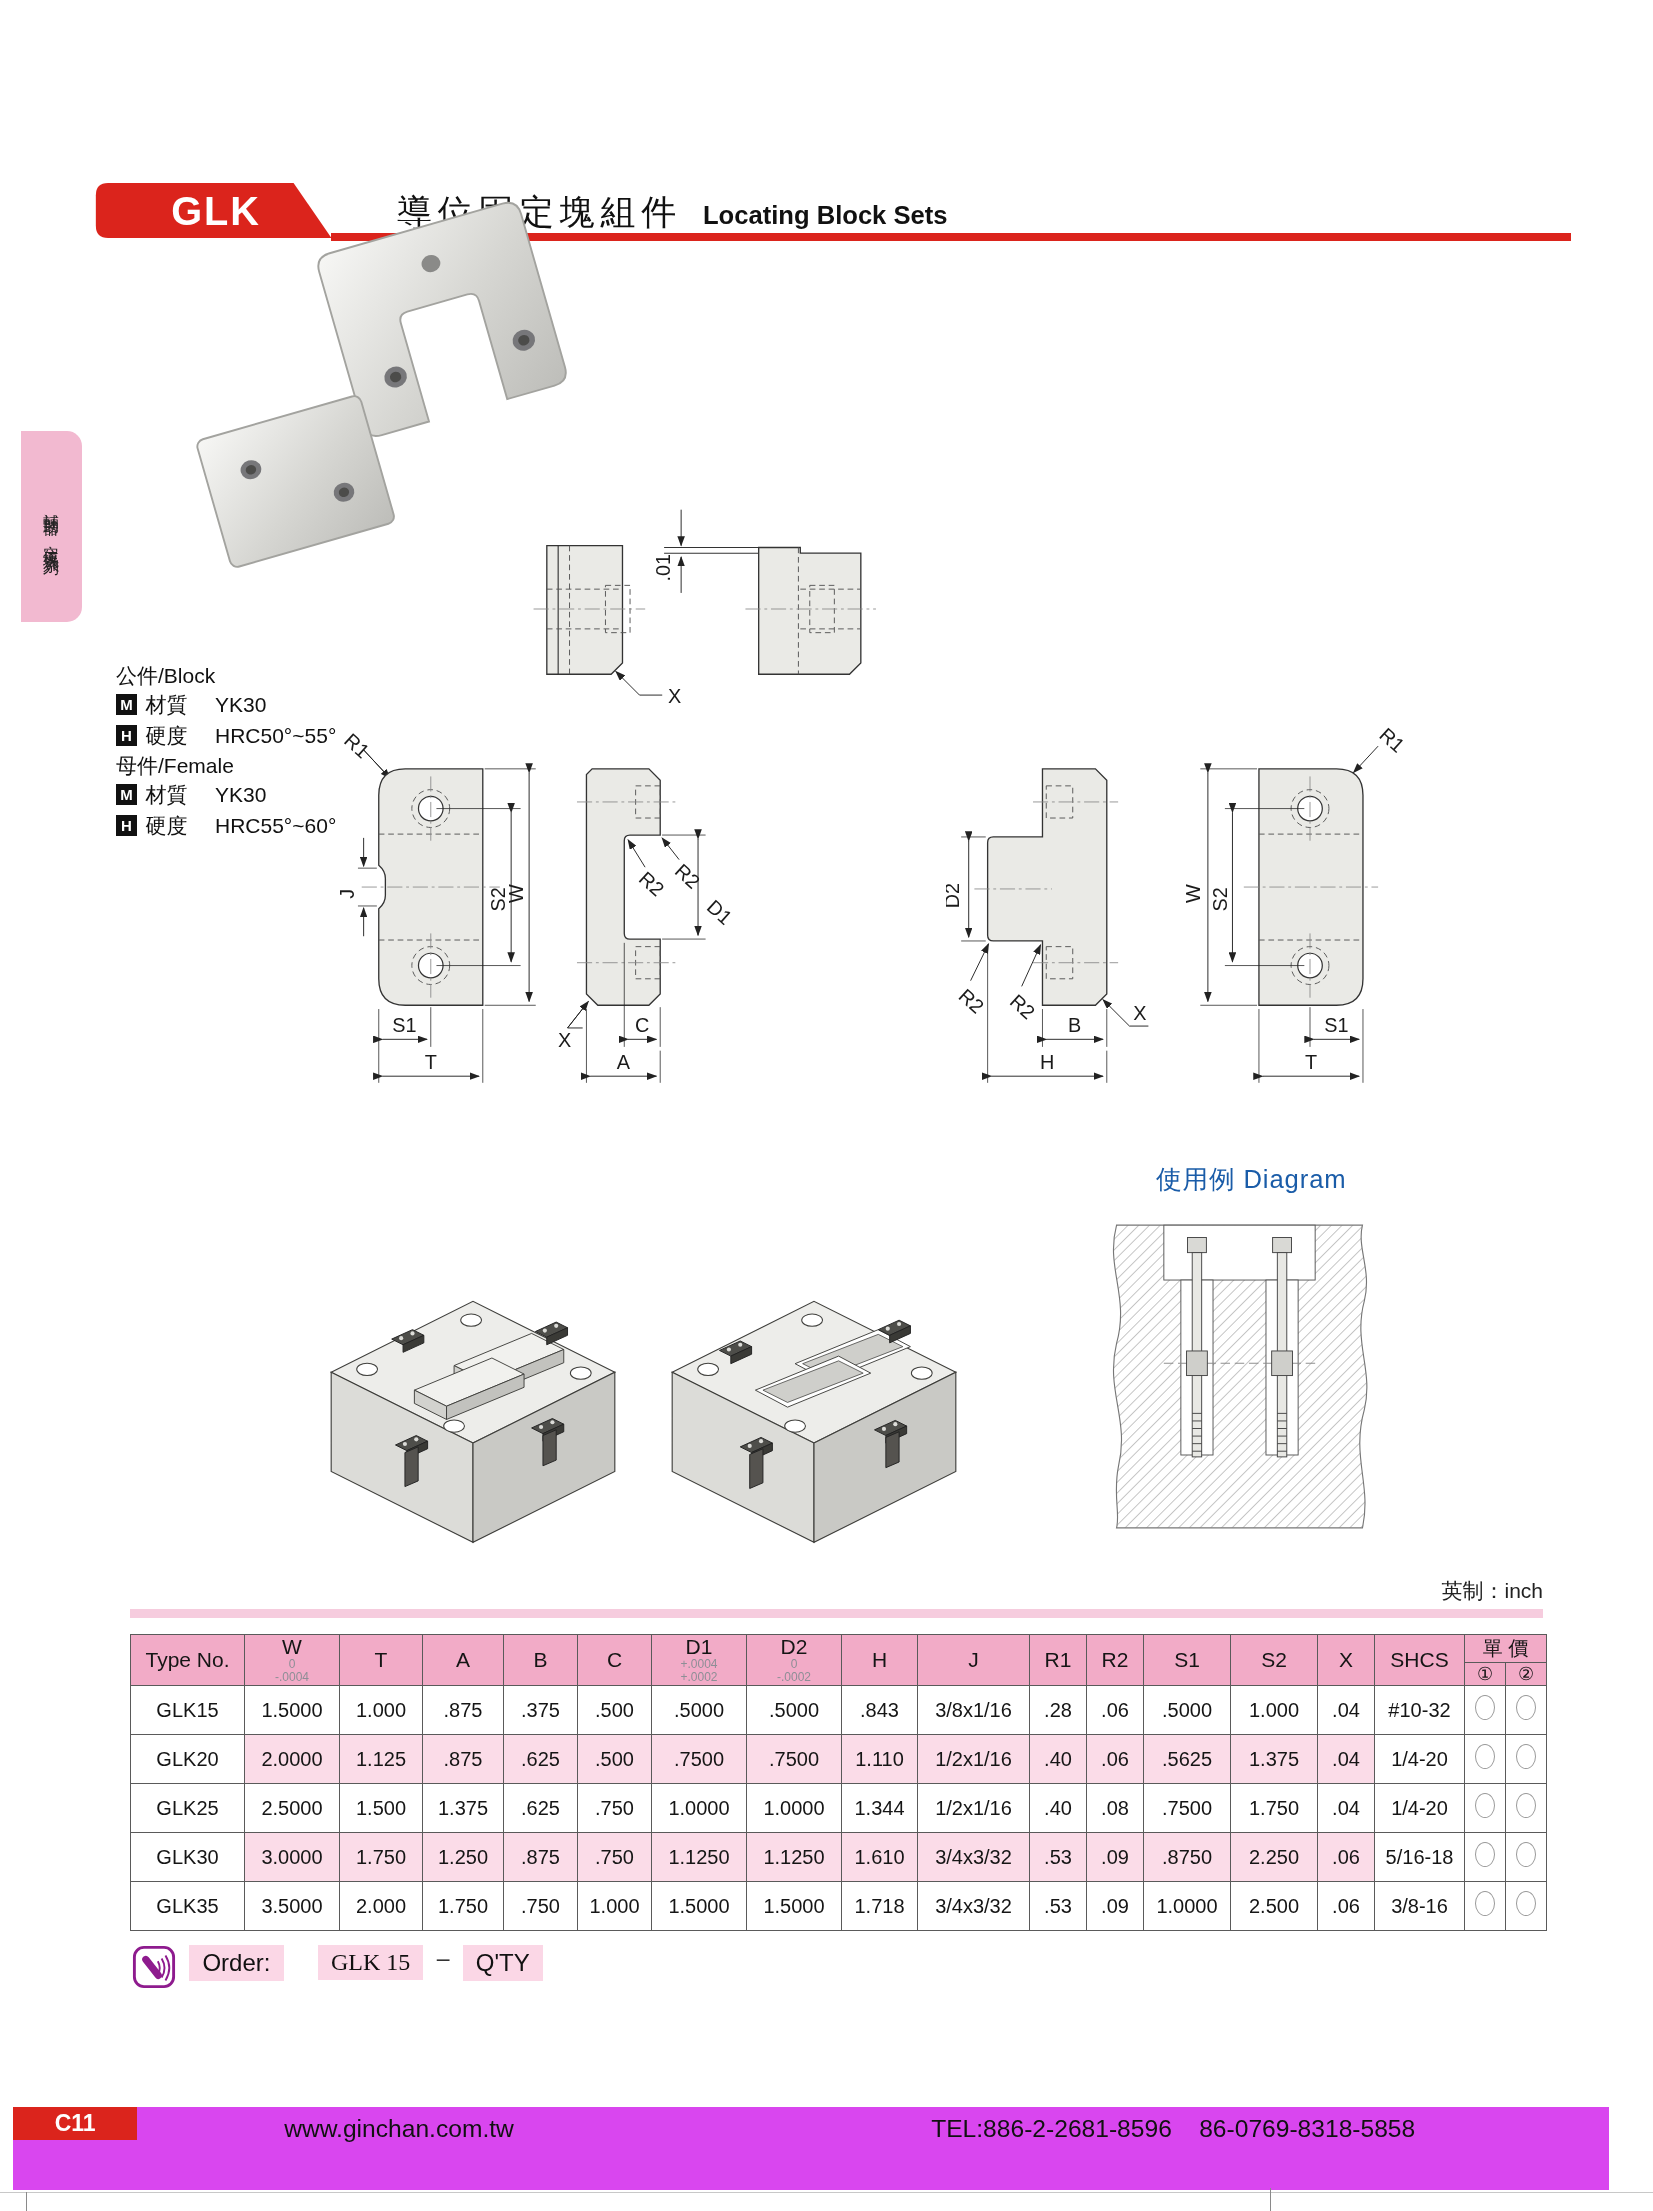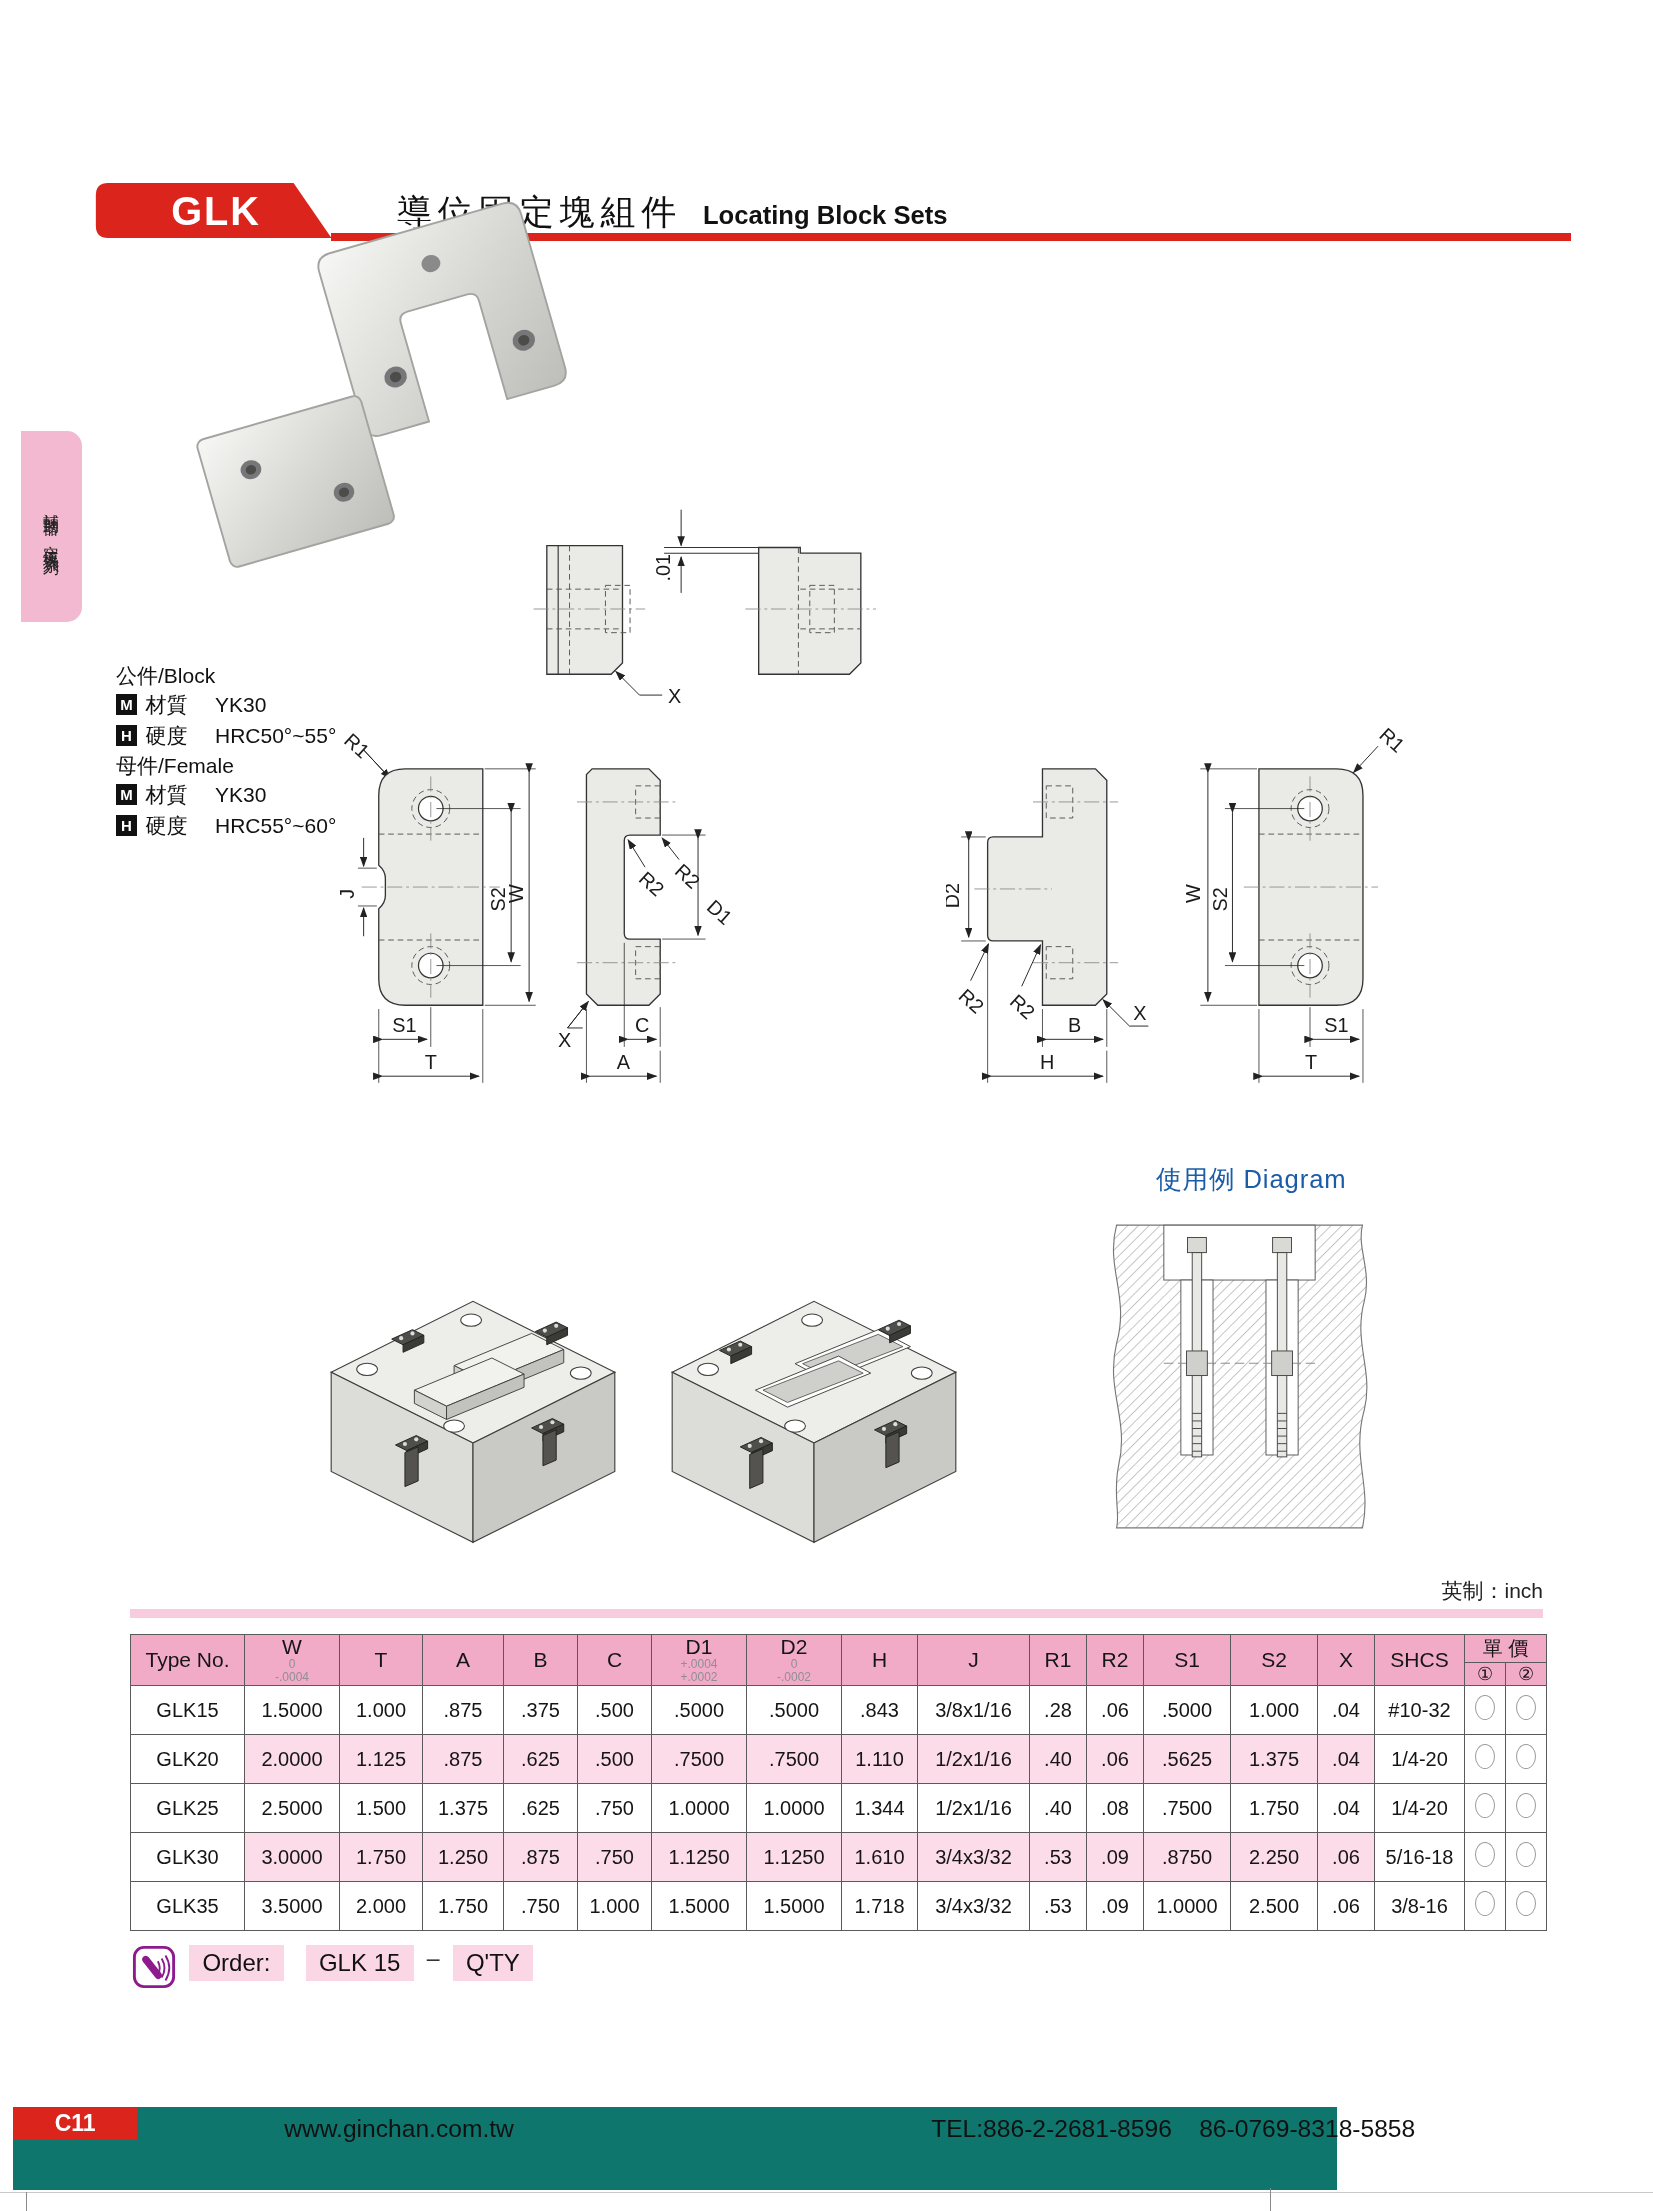--- a/index.html
+++ b/index.html
@@ -66,21 +66,21 @@
   .type-cell{font-weight:bold;font-size:21px;}
   td.hl{background:#FBDCE8;}
   .circ{display:inline-block;width:18px;height:23px;border:1.5px solid #9a9a9a;border-radius:50%;}
 
   
   .order-row{left:132px;top:1945px;display:flex;align-items:flex-start;gap:13.2px;height:45px;}
   .pinkbox{background:#FBD7E6;padding:3.8px 13.2px;font-size:24px;color:#111;}
   .order-sep{font-size:23px;color:#333;}
 
   
-  .footer-band{left:13.2px;top:2107px;width:1324px;height:83px;background:#0f766e;}
+  .footer-band{left:13.2px;top:2107px;width:1596px;height:83px;background:#d946ef;}
   .c11{position:absolute;left:0;top:0;width:124px;height:33px;background:#DB241C;color:#fff;
        font-weight:bold;font-size:23px;text-align:center;line-height:33px;}
   .site{position:absolute;left:271px;top:7.6px;font-size:24.6px;color:#111;}
   .tels{position:absolute;left:918px;top:7.6px;font-size:24.6px;color:#111;white-space:pre;}
   .hairline{left:0;top:2192px;width:1653px;height:0.9px;background:#c8c8c8;}
   .tick1{left:25.6px;top:2192px;width:0.9px;height:20px;background:#8a8a8a;}
   .tick2{left:1270px;top:2188px;width:0.9px;height:24px;background:#8a8a8a;}
 </style>
 </head>
 <body>
@@ -650,21 +650,21 @@
     <svg width="44" height="44" viewBox="0 0 46 46">
       <rect x="2.5" y="2.5" width="41" height="41" rx="10" fill="#fff" stroke="#8E1B8E" stroke-width="3"></rect>
       <g transform="rotate(-38 21 24)" fill="#8E1B8E">
         <path d="M17.5,13 a3.8,3.8 0 1 1 7.6,0 v21 a3.8,3.8 0 1 1 -7.6,0 z"></path>
       </g>
       <path d="M27,17 q4,7 0,14" stroke="#8E1B8E" stroke-width="2" fill="none"></path>
       <path d="M31,14 q6,10 0,20" stroke="#8E1B8E" stroke-width="2" fill="none"></path>
       <path d="M35,11 q8,13 0,26" stroke="#8E1B8E" stroke-width="2" fill="none"></path>
     </svg>
     <span class="pinkbox">Order:</span>
-    <span class="pinkbox" style="margin-left:9px;">GLK 15</span>
+    <span class="pinkbox" style="margin-left:21px;font-family:Liberation Serif, serif;">GLK 15</span>
     <span class="order-sep">–</span>
     <span class="pinkbox">Q'TY</span>
   </div>
 
   <div class="abs footer-band">
     <div class="c11">C11</div>
     <div class="site">www.ginchan.com.tw</div>
     <div class="tels">TEL:886-2-2681-8596    86-0769-8318-5858</div>
   </div>
   <div class="abs hairline"></div>

